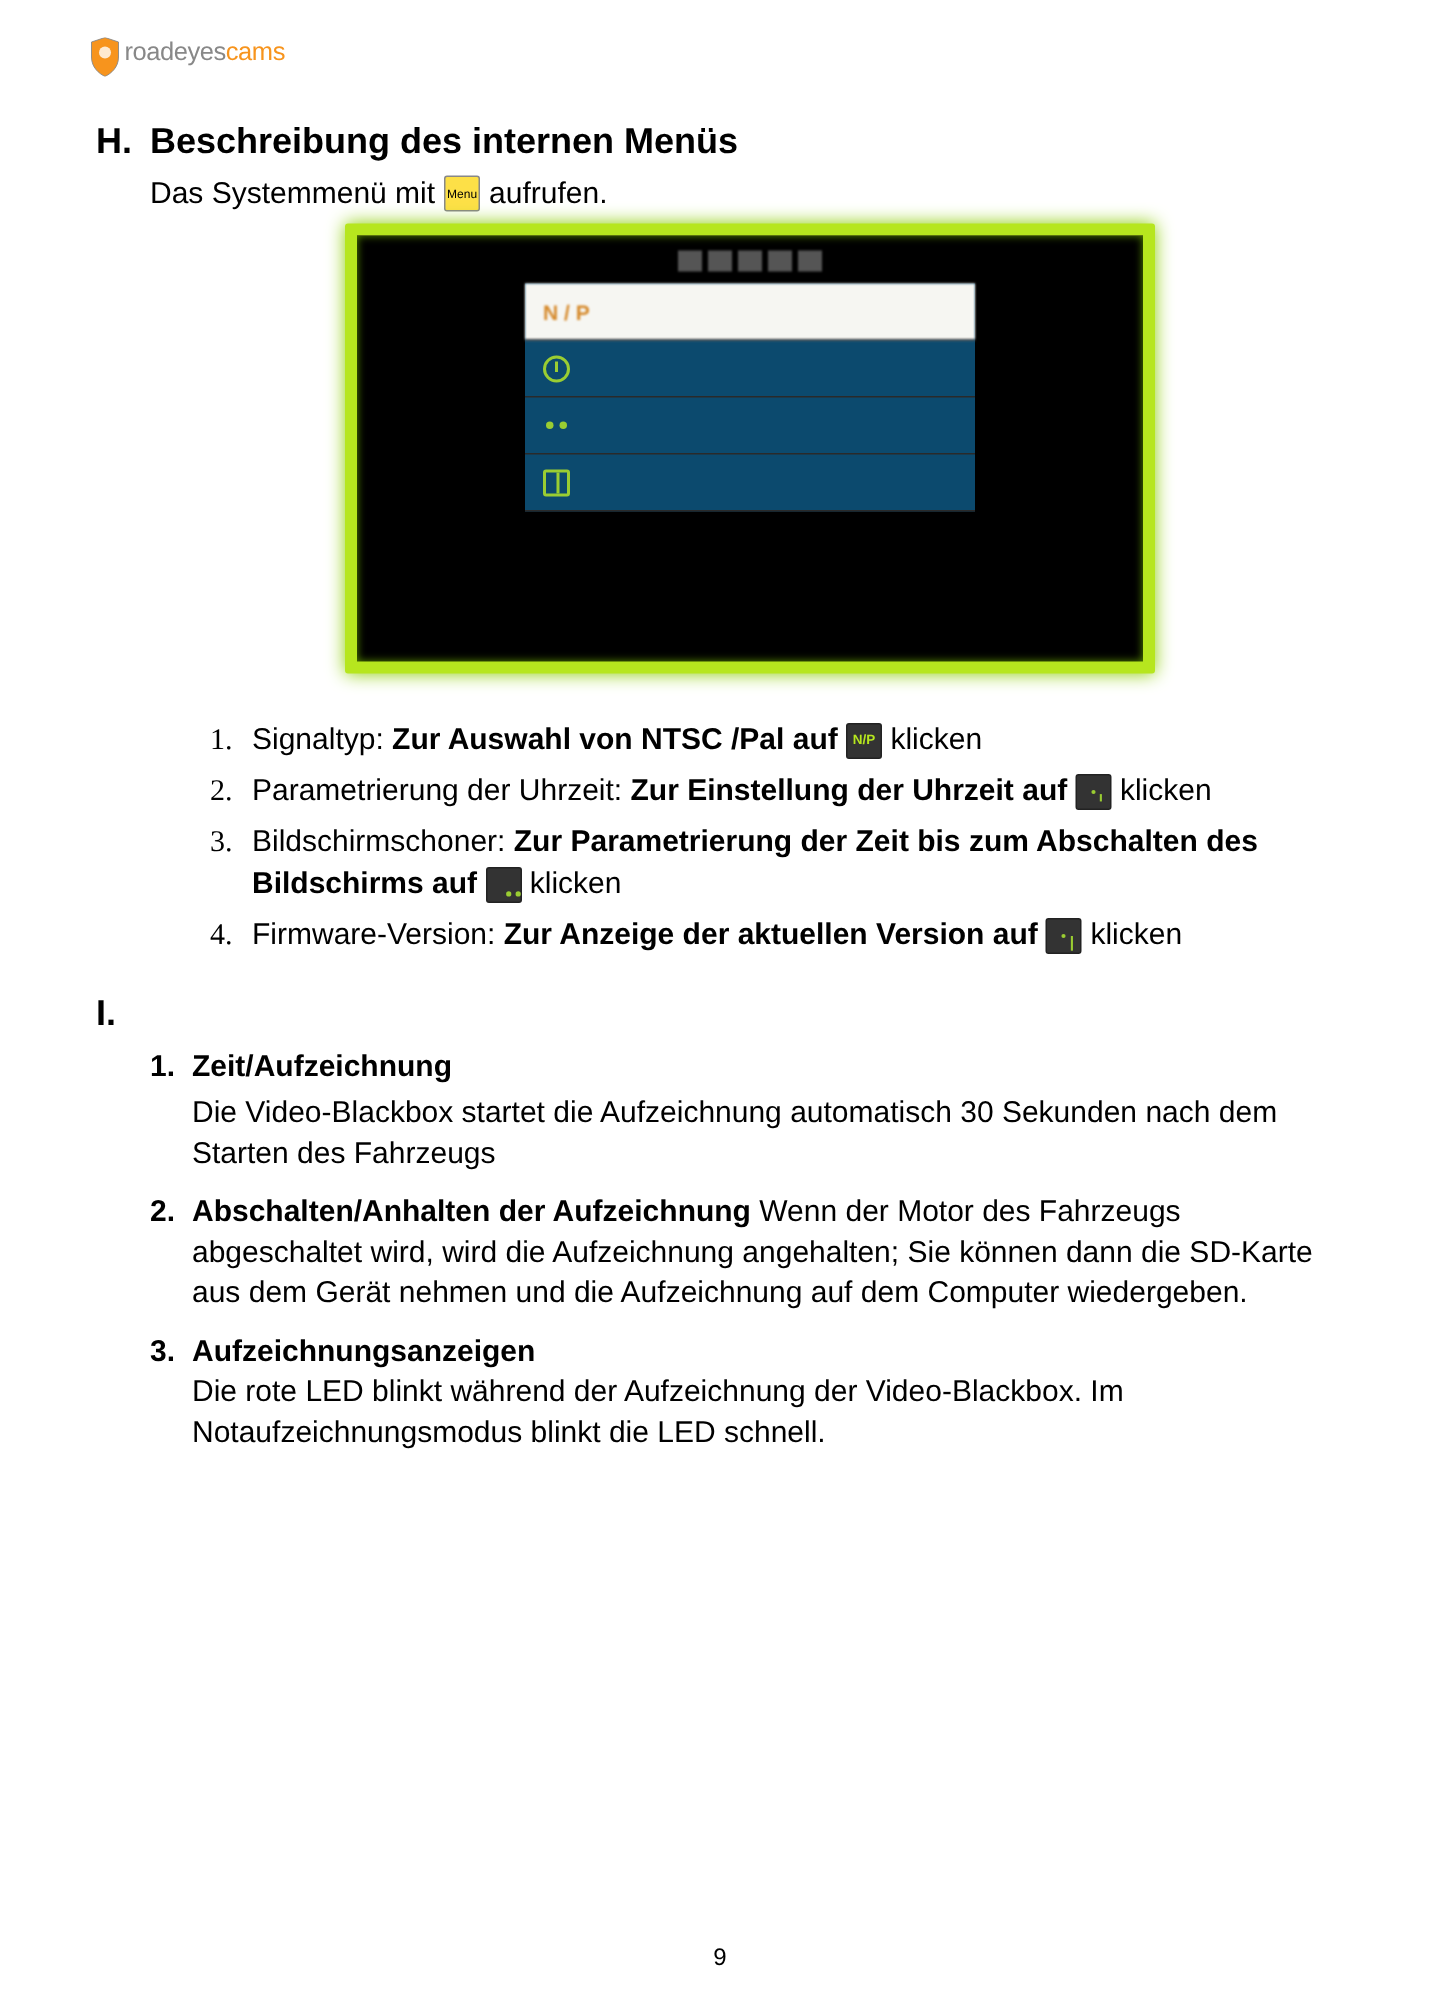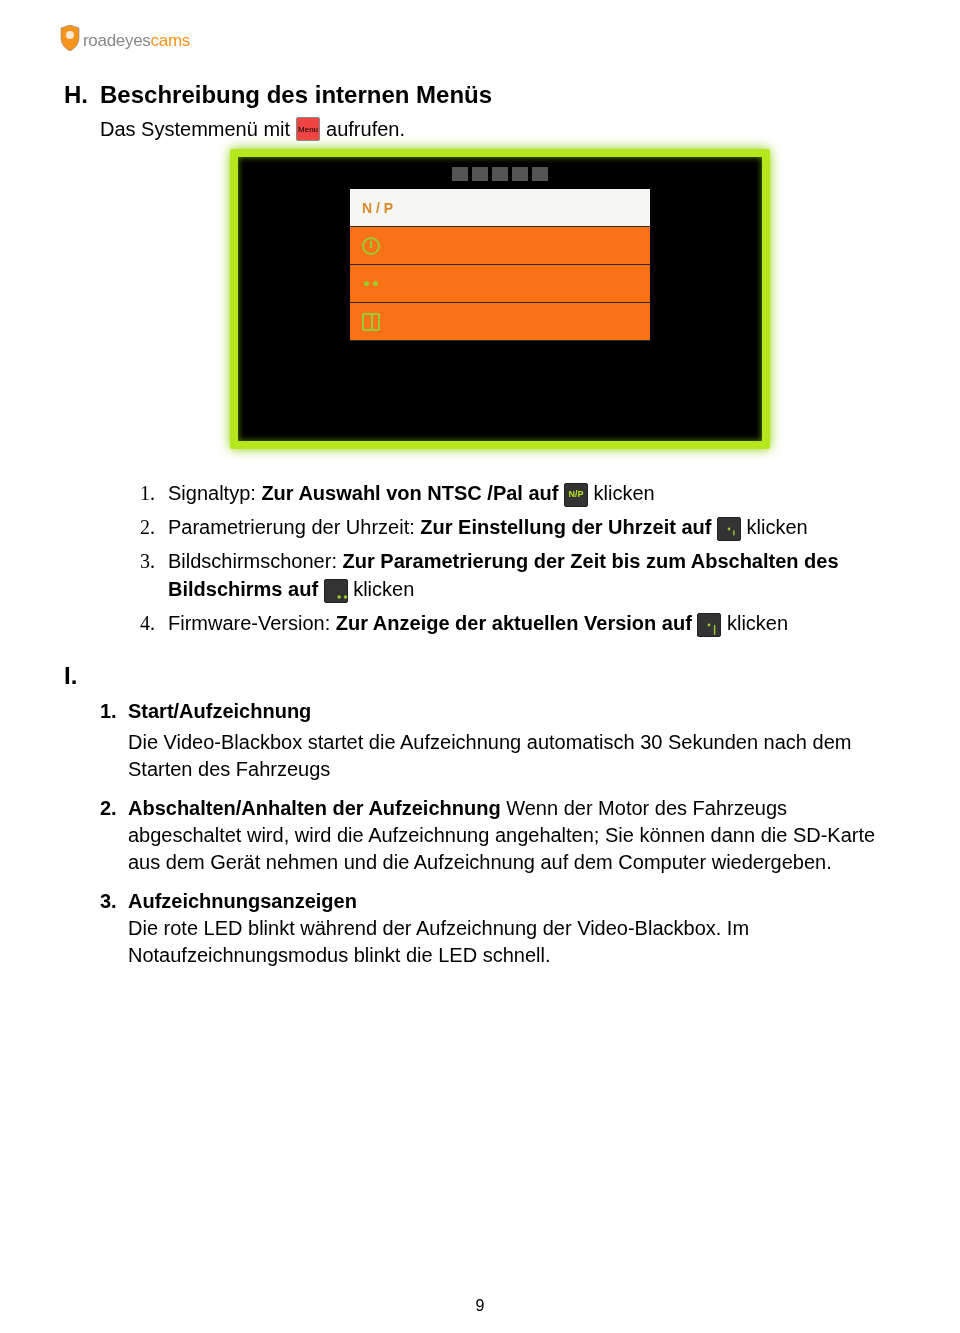--- a/index.html
+++ b/index.html
@@ -18,21 +18,21 @@
     padding: 15px 60px 10px 60px;
   }
   .header-row {
     display: flex;
     justify-content: space-between;
     align-items: flex-start;
     margin-bottom: 30px;
   }
   .logo {
     display: flex;
-    align-items: flex-end;
+    align-items: flex-start;
     gap: 3px;
     margin-top: 10px;
   }
   .logo-shield {
     width: 20px;
     height: 26px;
   }
   .logo-text {
     font-size: 17px;
     font-weight: 500;
@@ -61,21 +61,21 @@
     flex-wrap: wrap;
     gap: 6px;
   }
   .inline-icon {
     display: inline-flex;
     align-items: center;
     justify-content: center;
     width: 24px;
     height: 24px;
     border: 1px solid #888;
-    background: #ef4444;
+    background: #fde047;
     font-size: 8px;
     vertical-align: middle;
     border-radius: 2px;
   }
   .inline-icon.dark {
     background: #333;
     color: #b6e61e;
     border: 1px solid #222;
     font-size: 9px;
     font-weight: bold;
@@ -144,21 +144,21 @@
     filter: blur(0.6px);
   }
   .ds-top-icons span {
     display: inline-block;
     width: 16px; height: 14px;
     background: #555;
   }
   .ds-inner {
     width: 300px;
     margin: 0 auto;
-    background: #f97316;
+    background: #0c4a6e;
   }
   .ds-row {
     height: 38px;
     display: flex;
     align-items: center;
     padding: 0 12px;
     border-bottom: 1px solid #2a2a2a;
   }
   .ds-row.white {
     background: #f6f6f2;
@@ -321,21 +321,21 @@
     </li>
   </ol>
 
   <h2 class="section" style="margin-top:25px;">
     <span>I.</span>
   </h2>
 
   <ol class="sub">
     <li>
       <span class="num-marker">1.</span>
-      <span class="sub-title">Start/Aufzeichnung</span>
+      <span class="sub-title">Zeit/Aufzeichnung</span>
       <p>Die Video-Blackbox startet die Aufzeichnung automatisch 30 Sekunden nach dem Starten des Fahrzeugs</p>
     </li>
     <li>
       <span class="num-marker">2.</span>
       <span class="sub-title">Abschalten/Anhalten der Aufzeichnung</span>
       <p style="margin-top:0;display:inline">Wenn der Motor des Fahrzeugs abgeschaltet wird, wird die Aufzeichnung angehalten; Sie können dann die SD-Karte aus dem Gerät nehmen und die Aufzeichnung auf dem Computer wiedergeben.</p>
     </li>
     <li>
       <span class="num-marker">3.</span>
       <span class="sub-title">Aufzeichnungsanzeigen</span>

